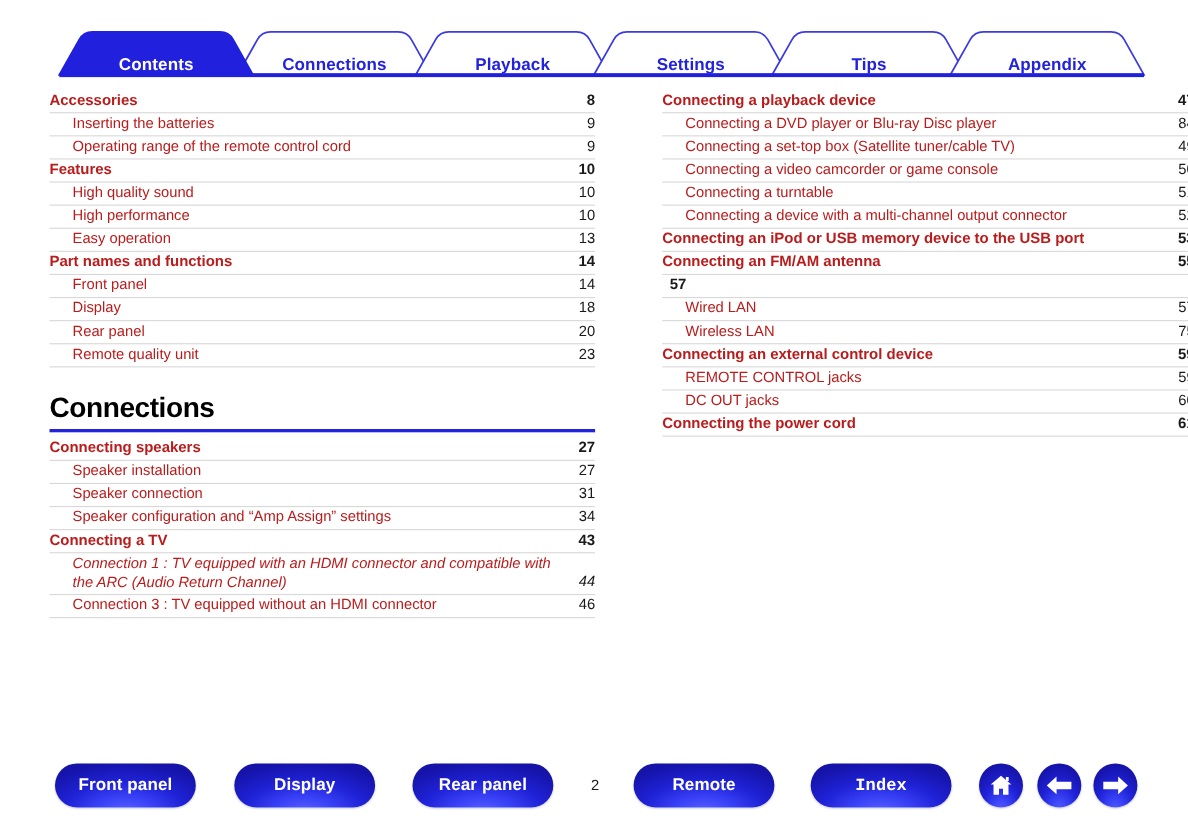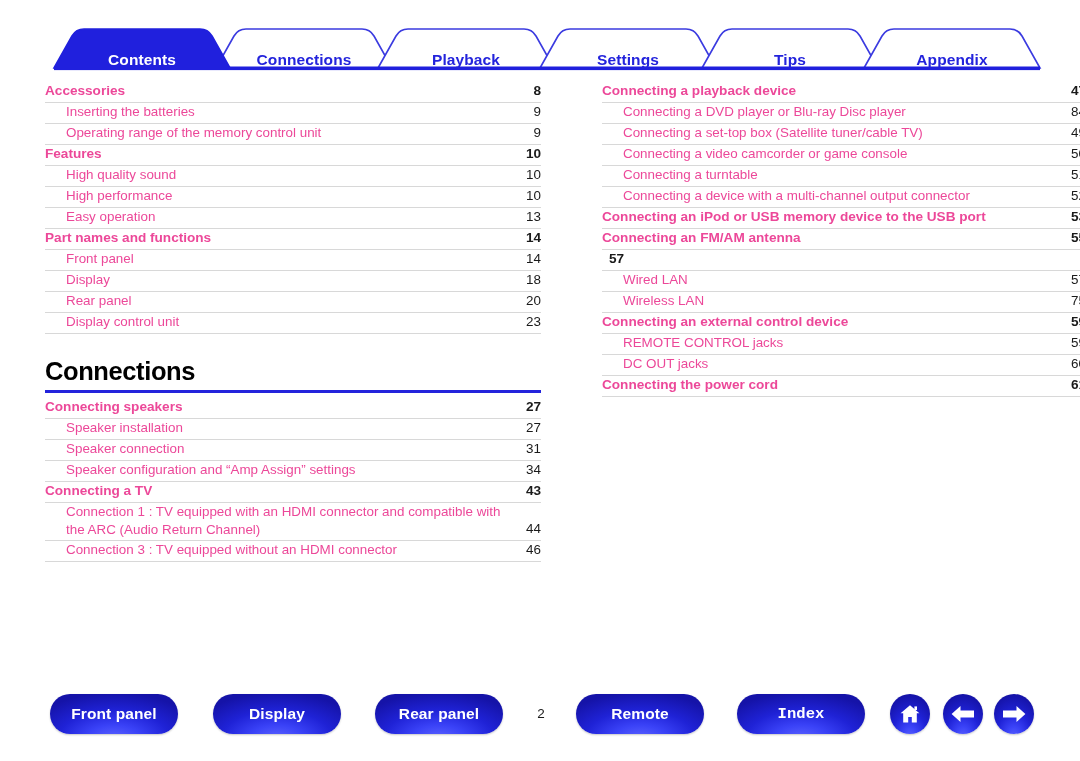--- a/index.html
+++ b/index.html
@@ -58,39 +58,39 @@
     align-items: flex-end;
     justify-content: space-between;
     border-bottom: 1px solid #d8d8d8;
     box-sizing: border-box;
     padding: 0 0 2px 0;
     min-height: 20.3px;
   }
   .toc-row .t {
     font-size: 13.4px;
     line-height: 18px;
-    color: #ec4899;
+    color: #b91c1c;
     padding-right: 10px;
   }
   .toc-row .p {
     font-size: 13.4px;
     line-height: 18px;
     color: #1a1a1a;
     text-align: right;
     min-width: 22px;
     flex: 0 0 auto;
   }
   .toc-row.lvl1 .t,
   .toc-row.lvl1 .p {
     font-weight: bold;
     font-size: 13.6px;
   }
   .toc-row.lvl1 .t { padding-left: 0; }
   .toc-row.lvl2 .t { padding-left: 21px; }
-  .toc-row.multi { align-items: flex-end; }
+  .toc-row.multi { align-items: flex-end; font-style: italic; }
   .toc-row.multi .t { line-height: 17.5px; padding-bottom: 0; }
 
   
   .section-title {
     margin: 23px 0 0 0;
     padding: 0 0 5px 0;
     font-size: 25.5px;
     font-weight: bold;
     letter-spacing: -0.4px;
     color: #000000;
@@ -178,21 +178,21 @@
     <div>
         <div class="toc-row lvl1">
           <div class="t">Accessories</div>
           <div class="p">8</div>
         </div>
         <div class="toc-row lvl2">
           <div class="t">Inserting the batteries</div>
           <div class="p">9</div>
         </div>
         <div class="toc-row lvl2">
-          <div class="t">Operating range of the memory control unit</div>
+          <div class="t">Operating range of the remote control cord</div>
           <div class="p">9</div>
         </div>
         <div class="toc-row lvl1">
           <div class="t">Features</div>
           <div class="p">10</div>
         </div>
         <div class="toc-row lvl2">
           <div class="t">High quality sound</div>
           <div class="p">10</div>
         </div>
@@ -214,21 +214,21 @@
         </div>
         <div class="toc-row lvl2">
           <div class="t">Display</div>
           <div class="p">18</div>
         </div>
         <div class="toc-row lvl2">
           <div class="t">Rear panel</div>
           <div class="p">20</div>
         </div>
         <div class="toc-row lvl2">
-          <div class="t">Display control unit</div>
+          <div class="t">Remote quality unit</div>
           <div class="p">23</div>
         </div>
       </div>
     <div class="section-title">Connections</div>
     <div class="section-rule"></div>
     <div>
         <div class="toc-row lvl1">
           <div class="t">Connecting speakers</div>
           <div class="p">27</div>
         </div>

